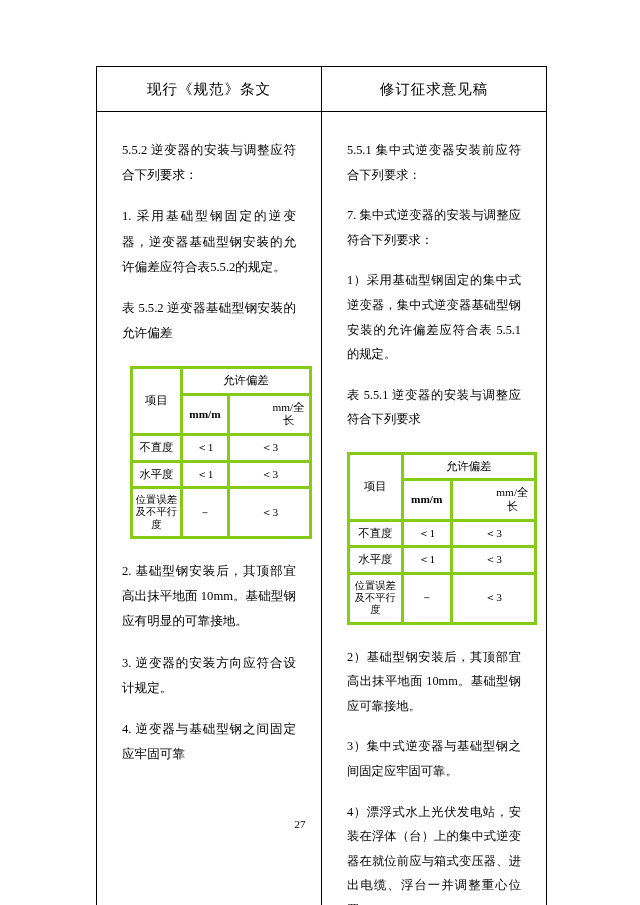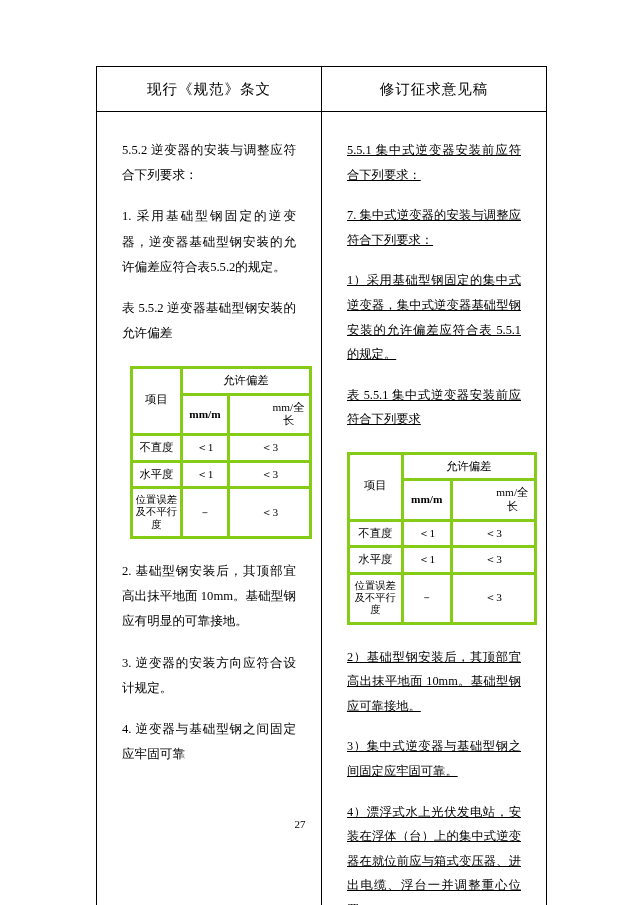--- a/index.html
+++ b/index.html
@@ -50,42 +50,42 @@
     line-height: 2.0;
     color: #000;
   }
   .cell-body.right {
     font-size: 12.3px;
   }
   .para {
     margin: 16px;
     text-align: justify;
   }
-  .u { text-decoration: underline; }
+  .u { }
   
   .inner-wrap-left {
     padding: 4px 0 4px 24px;
   }
   .inner-wrap-right {
     padding: 4px 0 4px 16px;
   }
   table.inner {
     border-collapse: collapse;
     table-layout: fixed;
     font-size: 11.5px;
     line-height: 1.2;
   }
   table.inner td {
     border: 3px solid #84cc16;
     text-align: center;
     vertical-align: middle;
     padding: 5px 2px;
     font-size: 11.3px;
   }
-  .inner .c-item { width: 84px; font-family: Liberation Mono, monospace; }
+  .inner .c-item { width: 84px; }
   .inner .c-n1 { width: 52px; font-weight: bold; }
   .inner .c-n2 { width: 58px; padding-left: 40px; }
   .inner-r .c-item { width: 86px; }
   .inner-r .c-n1 { width: 54px; }
   .inner-r .c-n2 { width: 60px; }
   .page-num {
     position: absolute;
     top: 818px;
     left: 0;
     width: 600px;
@@ -147,21 +147,21 @@
             <p class="para">3. 逆变器的安装方向应符合设计规定。</p>
             <p class="para">4. 逆变器与基础型钢之间固定应牢固可靠</p>
           </div>
         </td>
 
         <td class="col-right">
           <div class="cell-body right">
             <p class="para u">5.5.1 集中式逆变器安装前应符合下列要求：</p>
             <p class="para u">7. 集中式逆变器的安装与调整应符合下列要求：</p>
             <p class="para u">1）采用基础型钢固定的集中式逆变器，集中式逆变器基础型钢安装的允许偏差应符合表 5.5.1 的规定。</p>
-            <p class="para u">表 5.5.1 集中式逆变器安装前应符合下列要求</p>
+            <p class="para u">表 5.5.1 逆变器的安装与调整应符合下列要求</p>
 
             <div class="inner-wrap-right">
               <table class="inner inner-r">
                 <tbody>
                   <tr>
                     <td class="c-item" rowspan="2">项目</td>
                     <td colspan="2">允许偏差</td>
                   </tr>
                   <tr>
                     <td class="c-n1">mm/m</td>

